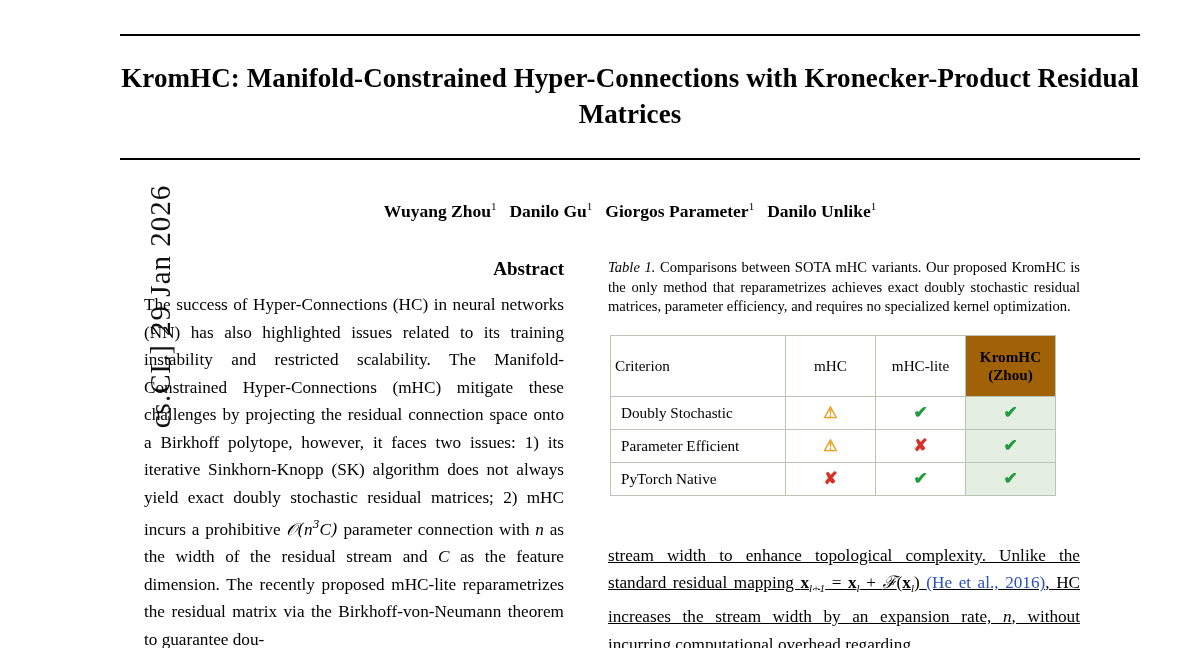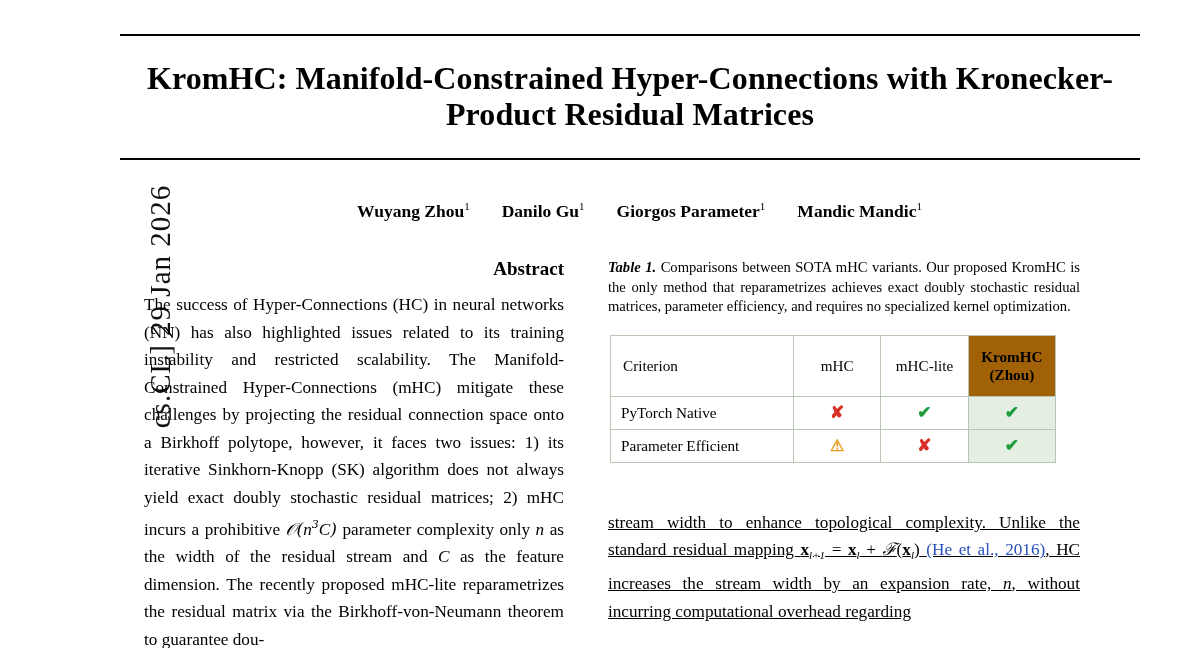--- a/index.html
+++ b/index.html
@@ -56,36 +56,36 @@
   }
   #rule-top { top: 34px; }
   #rule-bottom { top: 158px; }
 
   #paper-title {
     position: absolute;
     left: 20px;
     top: 60px;
     width: 1020px;
     text-align: center;
-    font-size: 32px;
+    font-size: 27px;
     font-weight: bold;
     line-height: 36px;
     letter-spacing: 0.1px;
   }
 
   #authors {
     position: absolute;
     left: 20px;
     top: 200px;
     width: 1020px;
     text-align: center;
     font-size: 17.5px;
     font-weight: bold;
   }
-  #authors .author { white-space: nowrap; margin-left: 19px; }
+  #authors .author { white-space: nowrap; }
   #authors .sep { display: inline-block; width: 13px; }
   #authors sup {
     font-weight: normal;
     font-size: 11px;
     vertical-align: super;
   }
 
   
   #col-left {
     position: absolute;
@@ -123,21 +123,21 @@
 
   .cite-link { color: #2a52be; }
 
   
   #table-caption {
     font-size: 14.6px;
     line-height: 19.6px;
     text-align: justify;
     margin: 0 0 18px 0;
   }
-  #table-caption .tlabel { font-style: italic; font-weight: bold; }
+  #table-caption .tlabel { font-style: italic; }
 
   
   table.cmp {
     border-collapse: collapse;
     width: 446px;
     margin-left: 2px;
     table-layout: fixed;
   }
   table.cmp th, table.cmp td {
     border: 1px solid #b9c6b4;
@@ -145,21 +145,21 @@
     font-size: 15.2px;
     text-align: center;
     padding: 2px 4px;
   }
   table.cmp thead th {
     height: 56px;
     vertical-align: middle;
     font-weight: normal;
     background: #ffffff;
   }
-  table.cmp thead th.crit { text-align: left; padding-left: 12px; width: 166px; }
+  table.cmp thead th.crit { text-align: left; padding-left: 4px; width: 166px; }
   table.cmp thead th.ours {
     font-weight: bold;
     background: #a16207;
   }
   table.cmp thead th.ours .l2 { display: block; }
   table.cmp tbody td.crit {
     text-align: left;
     padding-left: 10px;
     font-size: 15.2px;
   }
@@ -180,28 +180,28 @@
 
 <div id="page">
 
   <div class="rule" id="rule-top"></div>
 
   <div id="paper-title">KromHC: Manifold-Constrained Hyper-Connections with Kronecker-Product Residual Matrices</div>
 
   <div class="rule" id="rule-bottom"></div>
 
   <div id="authors">
-    <span class="author"><span>Wuyang Zhou</span><sup>1</sup></span><span class="sep"></span><span class="author"><span>Danilo Gu</span><sup>1</sup></span><span class="sep"></span><span class="author"><span>Giorgos Parameter</span><sup>1</sup></span><span class="sep"></span><span class="author"><span>Mandic Mandic</span><sup>1</sup></span>
+    <span class="author"><span>Wuyang Zhou</span><sup>1</sup></span><span class="sep"></span><span class="author"><span>Danilo Gu</span><sup>1</sup></span><span class="sep"></span><span class="author"><span>Giorgos Parameter</span><sup>1</sup></span><span class="sep"></span><span class="author"><span>Danilo Unlike</span><sup>1</sup></span>
   </div>
 
   <div id="col-left">
     <h2 class="section-head">Abstract</h2>
     <p class="body"><span>The success of Hyper-Connections (HC) in neural networks (NN) has also highlighted issues related to its training instability and restricted scalability. The Manifold-Constrained Hyper-Connections (mHC) mitigate these challenges by projecting the residual connection space onto a Birkhoff polytope, however, it faces two issues: 1) its iterative Sinkhorn-Knopp (SK) algorithm does not always yield exact doubly stochastic residual matrices; 2) mHC incurs a prohibitive</span>
       <span class="cal">𝒪(<span class="mathit">n</span><sup class="m">3</sup><span class="mathit">C</span>)</span>
-      <span>parameter complexity only</span>
+      <span>parameter connection with</span>
       <span class="mathit">n</span>
       <span>as the width of the residual stream and</span>
       <span class="mathit">C</span>
       <span>as the feature dimension. The recently proposed mHC-lite reparametrizes the residual matrix via the Birkhoff-von-Neumann theorem to guarantee dou-</span>
     </p>
   </div>
 
   <div id="col-right">
 
     <p id="table-caption"><span class="tlabel">Table 1.</span> <span>Comparisons between SOTA mHC variants. Our proposed KromHC is the only method that reparametrizes achieves exact doubly stochastic residual matrices, parameter efficiency, and requires no specialized kernel optimization.</span></p>
@@ -210,30 +210,36 @@
       <thead>
         <tr>
           <th class="crit">Criterion</th>
           <th>mHC</th>
           <th>mHC-lite</th>
           <th class="ours"><span>KromHC</span><span class="l2">(Zhou)</span></th>
         </tr>
       </thead>
       <tbody>
         <tr>
+          <td class="crit">Doubly Stochastic</td>
+          <td><span class="mark-warn">⚠</span></td>
+          <td><span class="mark-check">✔</span></td>
+          <td class="ours"><span class="mark-check">✔</span></td>
+        </tr>
+        <tr>
+          <td class="crit">Parameter Efficient</td>
+          <td><span class="mark-warn">⚠</span></td>
+          <td><span class="mark-cross">✘</span></td>
+          <td class="ours"><span class="mark-check">✔</span></td>
+        </tr>
+        <tr>
           <td class="crit">PyTorch Native</td>
           <td><span class="mark-cross">✘</span></td>
           <td><span class="mark-check">✔</span></td>
           <td class="ours"><span class="mark-check">✔</span></td>
         </tr>
-        <tr>
-          <td class="crit">Parameter Efficient</td>
-          <td><span class="mark-warn">⚠</span></td>
-          <td><span class="mark-cross">✘</span></td>
-          <td class="ours"><span class="mark-check">✔</span></td>
-        </tr>
       </tbody>
     </table>
 
     <p class="body" id="right-text"><span>stream width to enhance topological complexity. Unlike the standard residual mapping </span><span><span class="bold-math">x</span><sub class="m">l+1</sub> = <span class="bold-math">x</span><sub class="m">l</sub> + <span class="cal">ℱ</span>(<span class="bold-math">x</span><sub class="m">l</sub>)</span> <span class="cite-link">(He et al., 2016)</span><span>, HC increases the stream width by an expansion rate, </span><span class="mathit">n</span><span>, without incurring computational overhead regarding</span></p>
 
   </div>
 </div>
 
 </body></html>

